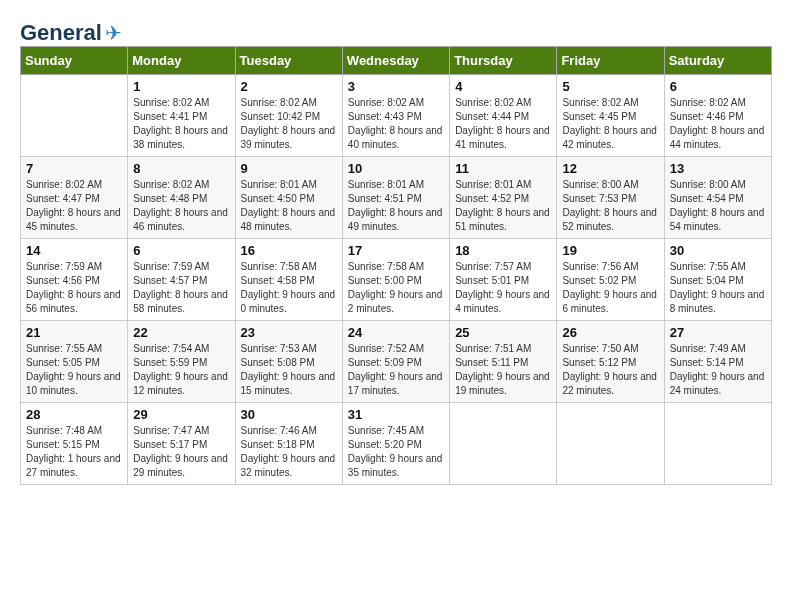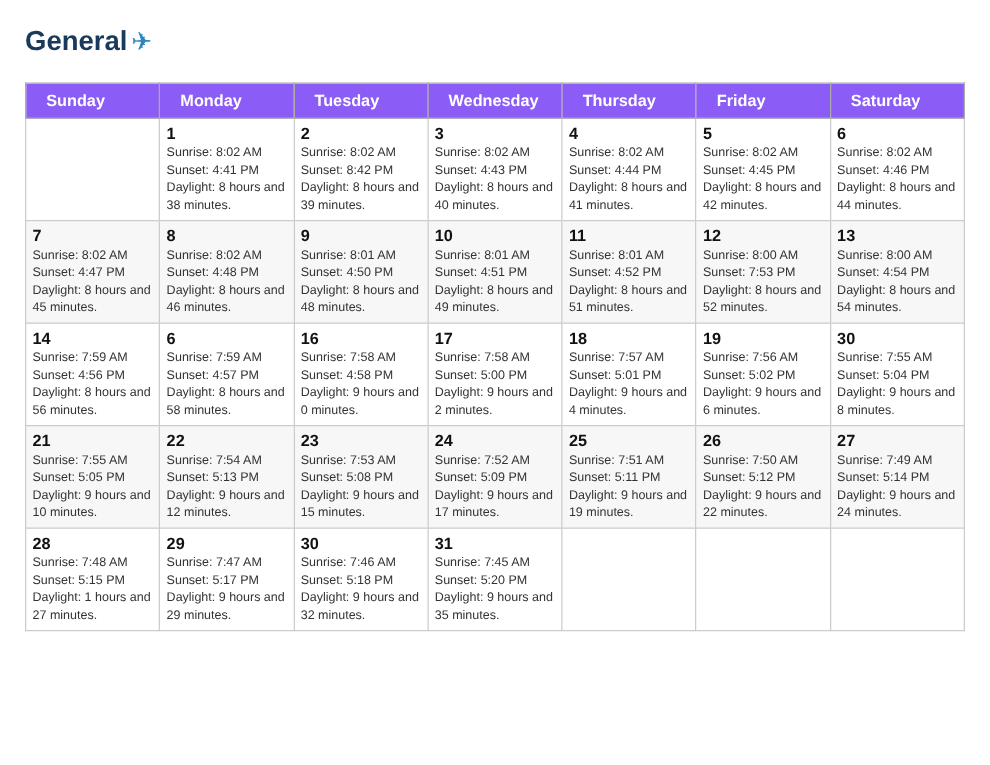--- a/index.html
+++ b/index.html
@@ -7,21 +7,21 @@
       font-family: Arial, sans-serif;
       background: #fff;
       width: 792px;
       min-height: 612px;
       padding: 20px;
     }
     .header {
       display: flex;
       justify-content: space-between;
       align-items: flex-end;
-      margin-bottom: 24px;
+      margin-bottom: 4px;
     }
     .logo {
       display: flex;
       flex-direction: column;
       align-items: flex-start;
     }
     .title-block {
       text-align: right;
     }
     .month-title {
@@ -34,23 +34,23 @@
       font-size: 15px;
       color: #333;
       margin-top: 2px;
     }
     .calendar-table {
       width: 100%;
       border-collapse: collapse;
       font-size: 11px;
     }
     .calendar-table th {
-      background-color: #8b5cf6;
+      background-color: #4d7c0f;
       color: #fff;
-      padding: 6px 16px;
+      padding: 6px 4px;
       text-align: left;
       font-size: 13px;
       font-weight: bold;
       border: 1px solid #aaa;
     }
     .calendar-table td {
       border: 1px solid #ccc;
       vertical-align: top;
       padding: 4px 5px;
       min-height: 80px;
@@ -116,21 +116,21 @@
         <div class="day-info">
           <div>Sunrise: 8:02 AM</div>
           <div>Sunset: 4:41 PM</div>
           <div>Daylight: 8 hours and 38 minutes.</div>
         </div>
       </td>
         <td>
         <span class="day-number">2</span>
         <div class="day-info">
           <div>Sunrise: 8:02 AM</div>
-          <div>Sunset: 8:42 PM</div>
+          <div>Sunset: 10:42 PM</div>
           <div>Daylight: 8 hours and 39 minutes.</div>
         </div>
       </td>
         <td>
         <span class="day-number">3</span>
         <div class="day-info">
           <div>Sunrise: 8:02 AM</div>
           <div>Sunset: 4:43 PM</div>
           <div>Daylight: 8 hours and 40 minutes.</div>
         </div>
@@ -282,21 +282,21 @@
         <div class="day-info">
           <div>Sunrise: 7:55 AM</div>
           <div>Sunset: 5:05 PM</div>
           <div>Daylight: 9 hours and 10 minutes.</div>
         </div>
       </td>
         <td>
         <span class="day-number">22</span>
         <div class="day-info">
           <div>Sunrise: 7:54 AM</div>
-          <div>Sunset: 5:13 PM</div>
+          <div>Sunset: 5:59 PM</div>
           <div>Daylight: 9 hours and 12 minutes.</div>
         </div>
       </td>
         <td>
         <span class="day-number">23</span>
         <div class="day-info">
           <div>Sunrise: 7:53 AM</div>
           <div>Sunset: 5:08 PM</div>
           <div>Daylight: 9 hours and 15 minutes.</div>
         </div>

